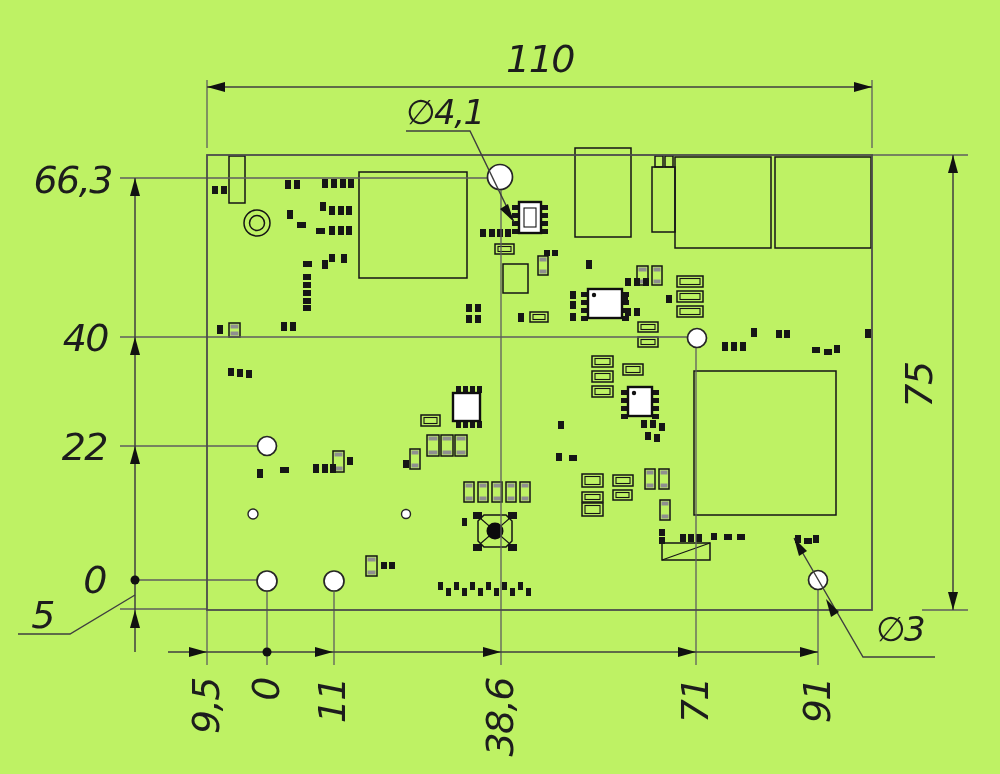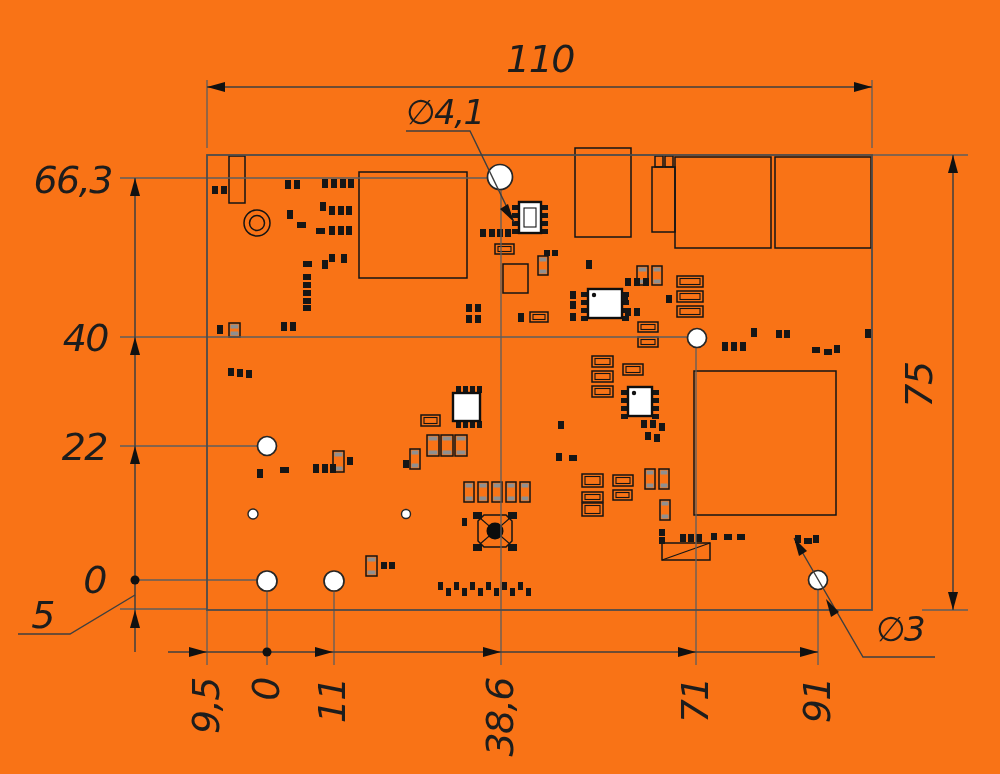--- a/index.html
+++ b/index.html
@@ -1,16 +1,16 @@
 <!DOCTYPE html>
 <html><head>
 <meta charset="utf-8">
 <style>
   html,body{margin:0;padding:0;background:#f2f2f2;}
-  #stage{position:relative;width:1000px;height:774px;background:#f97316;overflow:hidden;}
+  #stage{position:relative;width:1000px;height:774px;background:#bef264;overflow:hidden;}
   svg{position:absolute;left:0;top:0;}
   .ext{stroke:#5e5e5e;stroke-width:1.3;fill:none;}
   .dimline{stroke:#3f3f3f;stroke-width:1.5;fill:none;}
   .board{stroke:#4c4c4c;stroke-width:1.8;fill:none;}
   .arrow{fill:#111;stroke:none;}
   .dot{fill:#111;stroke:none;}
   .leader{stroke:#3f3f3f;stroke-width:1.4;fill:none;}
   .comp{stroke:#141414;stroke-width:1.5;fill:none;}
   .comp-thin{stroke:#141414;stroke-width:1.1;fill:none;}
   .icbody{stroke:#0f0f0f;stroke-width:2.4;fill:#ffffff;}

